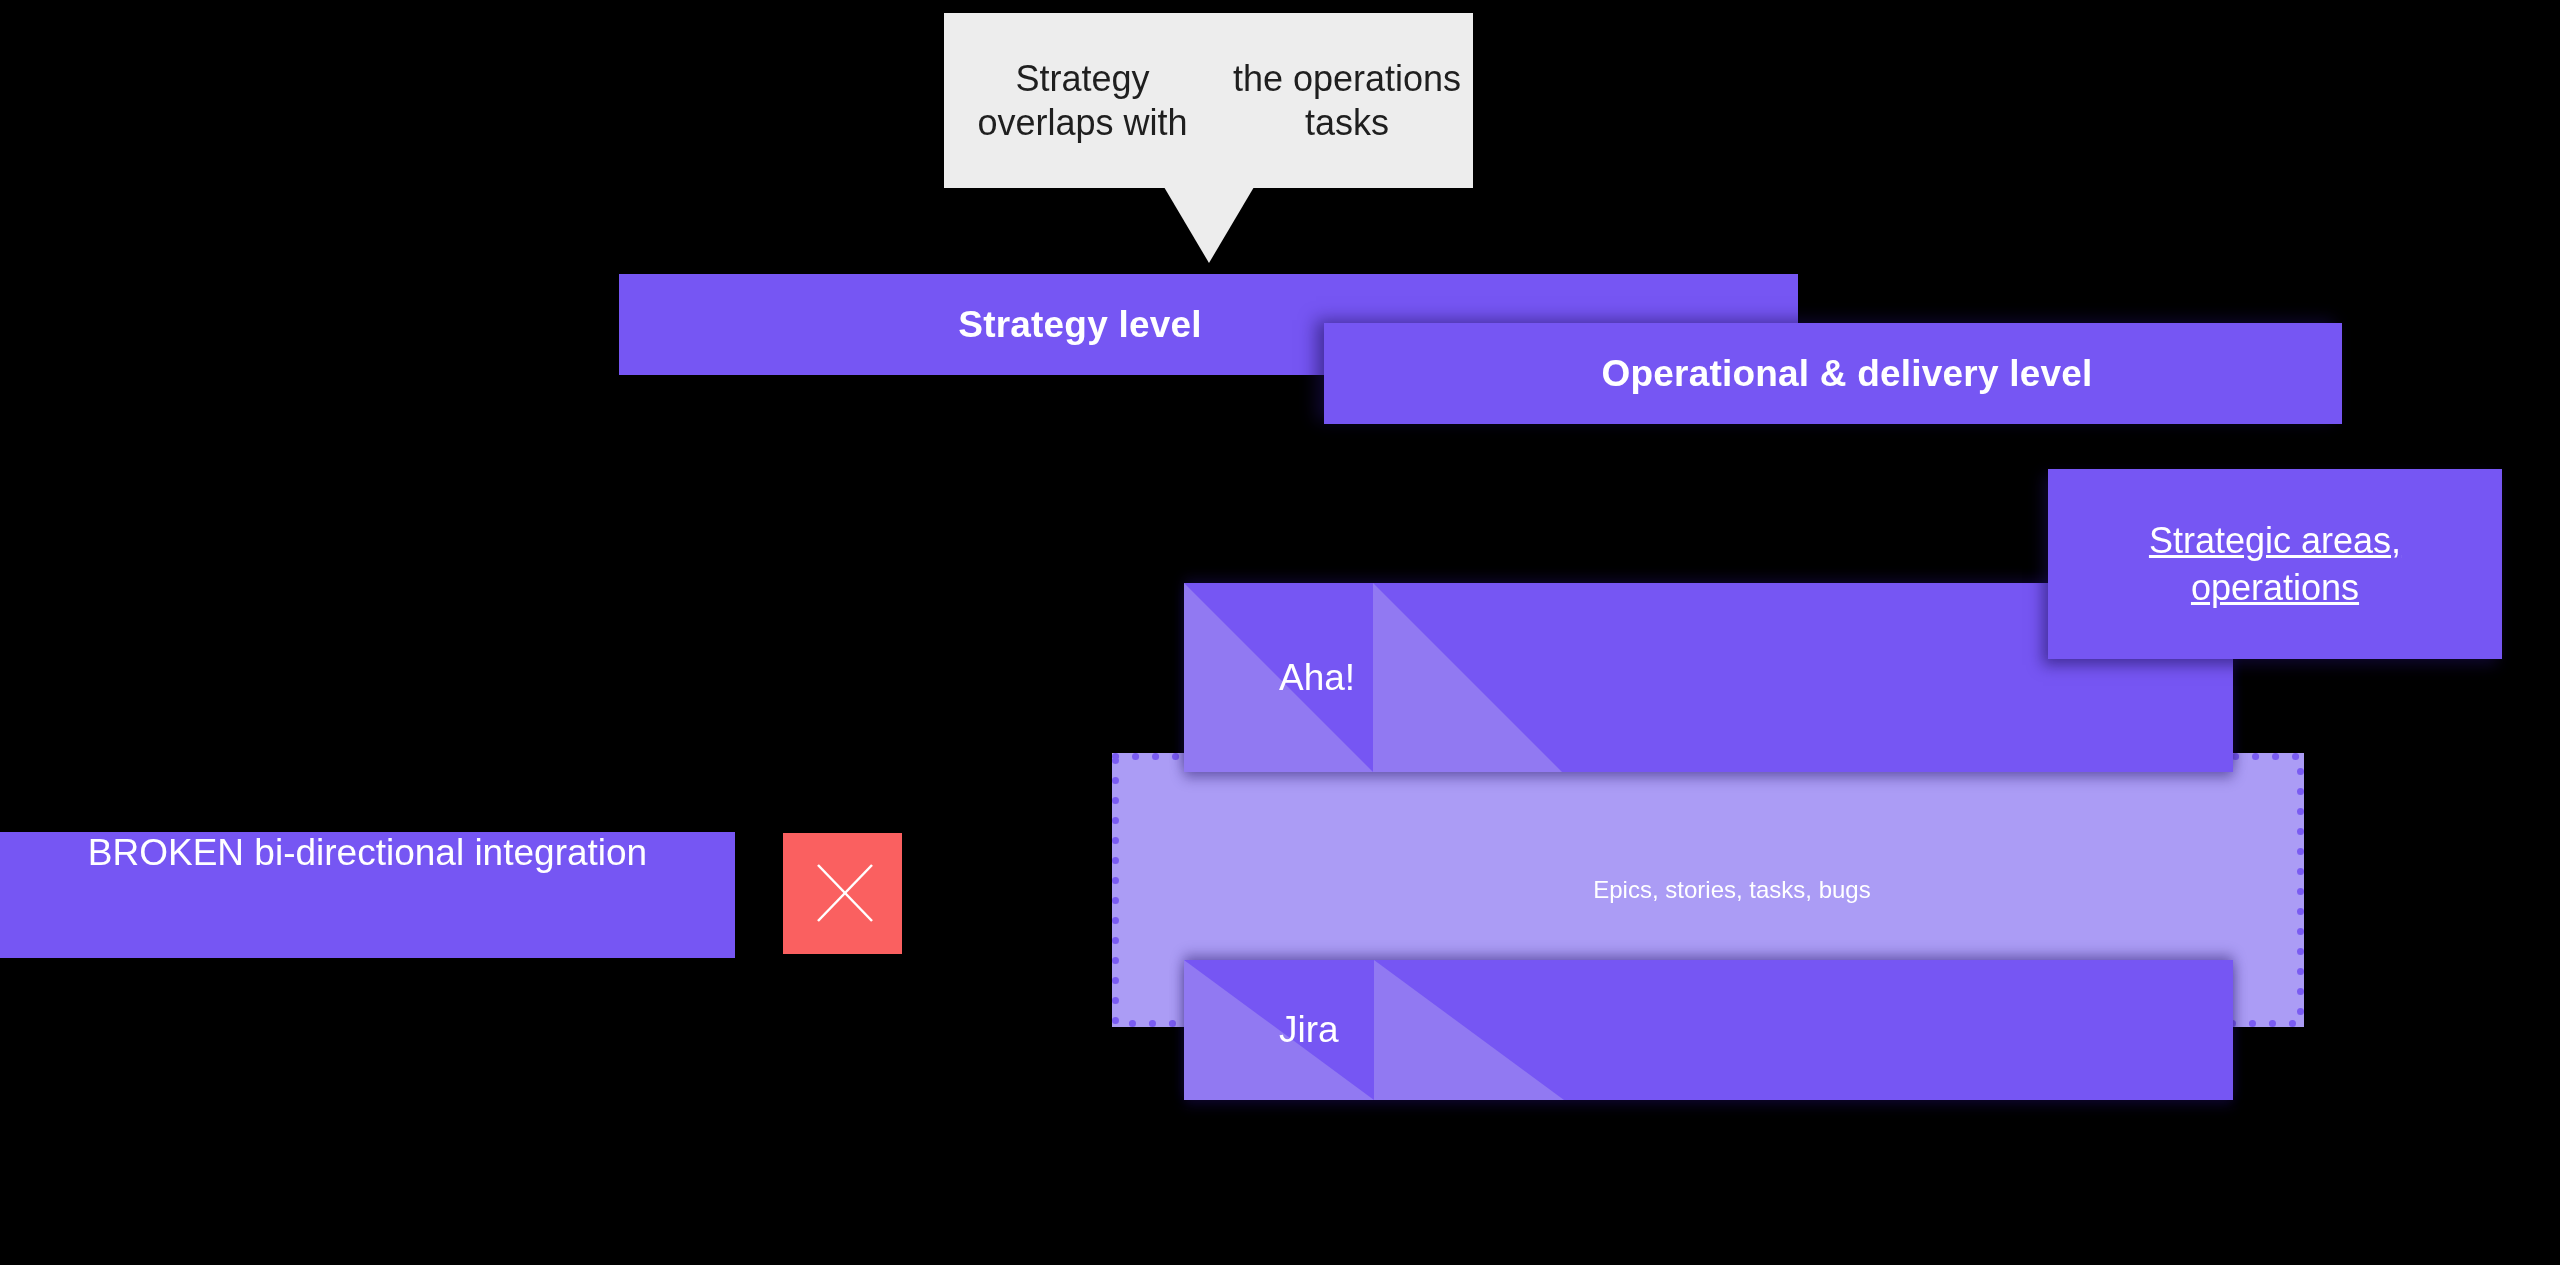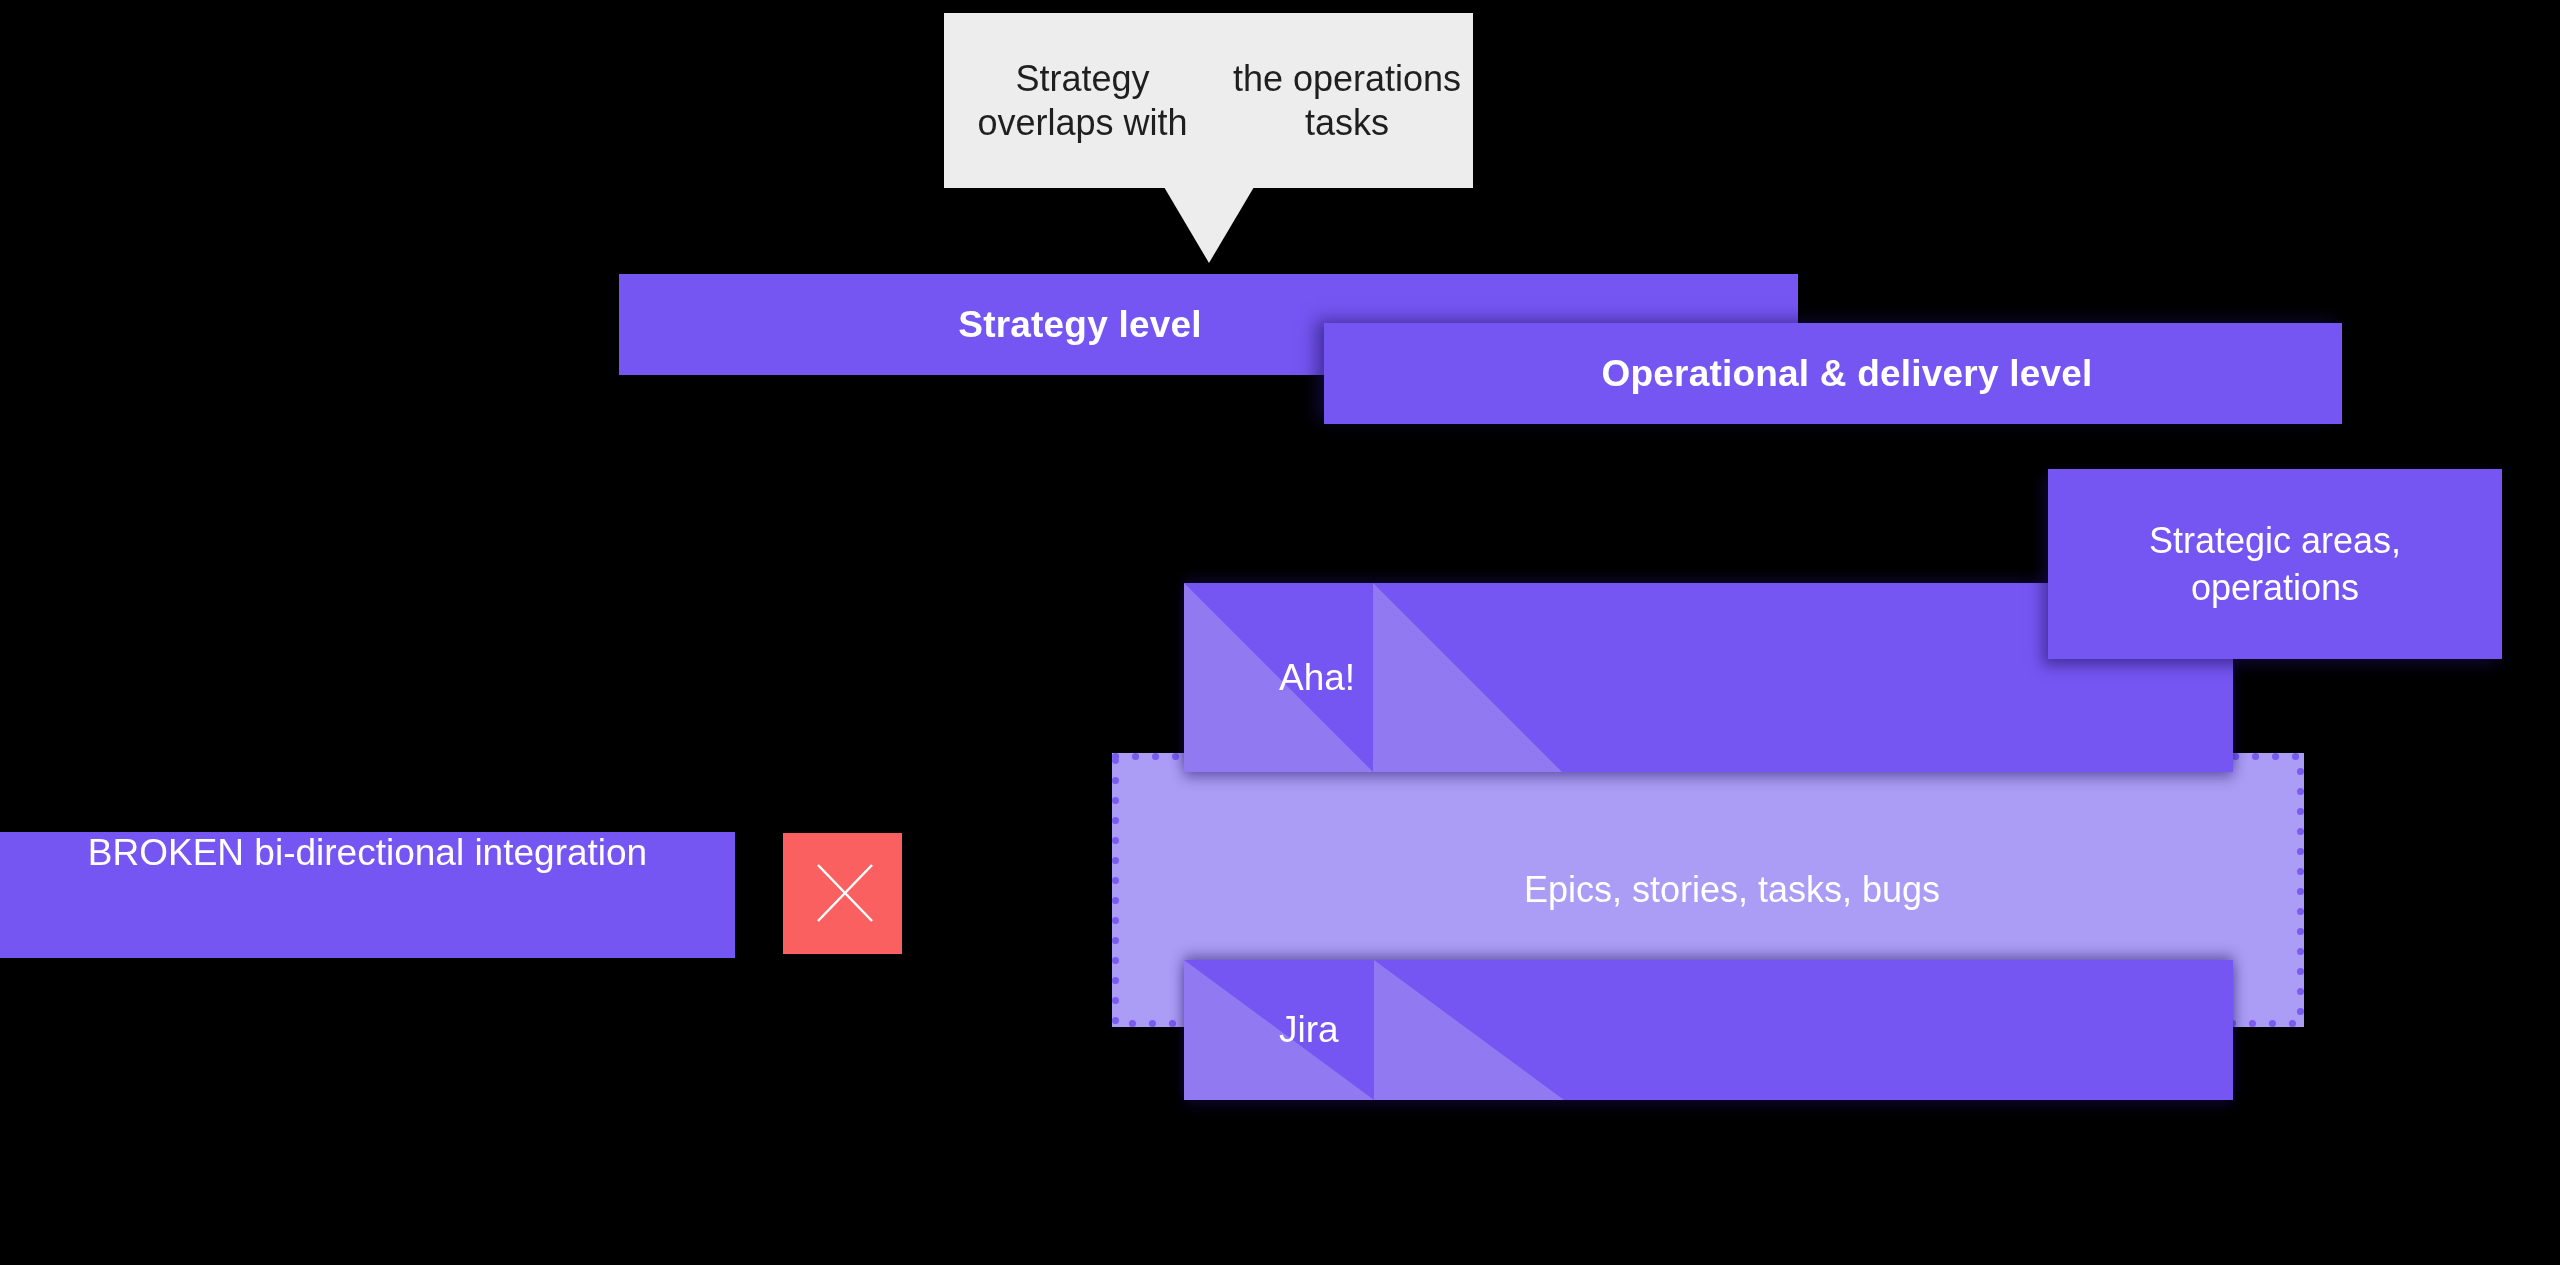--- a/index.html
+++ b/index.html
@@ -46,30 +46,31 @@
   }
   .bar-label{color:var(--white);font-weight:bold;font-size:37px;letter-spacing:.2px;padding-left:28px;}
 
   
   .box-strategic{
     position:absolute;left:2048px;top:469px;width:454px;height:190px;
     background:var(--purple);
     display:flex;flex-direction:column;align-items:center;justify-content:center;
     color:var(--white);font-size:36px;line-height:47px;text-align:center;
     box-shadow:-5px 6px 14px rgba(25,12,80,0.55);
+    text-decoration:underline;
   }
 
   
   .box-epics{
     position:absolute;left:1112px;top:753px;width:1192px;height:274px;
     background:var(--epics-fill);
     display:flex;align-items:center;justify-content:center;
   }
   .box-epics svg.dots{position:absolute;inset:0;width:100%;height:100%;}
-  .box-epics .box-label{position:relative;color:var(--white);font-size:36px;margin-left:48px;}
+  .box-epics .box-label{position:relative;color:var(--white);font-size:24px;margin-left:48px;}
 
   
   .ribbon{
     position:absolute;left:1184px;width:1049px;background:var(--purple);
     display:flex;align-items:center;
     box-shadow:0 -5px 12px rgba(30,16,95,0.40),0 6px 12px rgba(30,16,95,0.40);
     padding-left:35px;
   }
   .ribbon-aha{top:583px;height:189px;}
   .ribbon-jira{top:960px;height:140px;}

